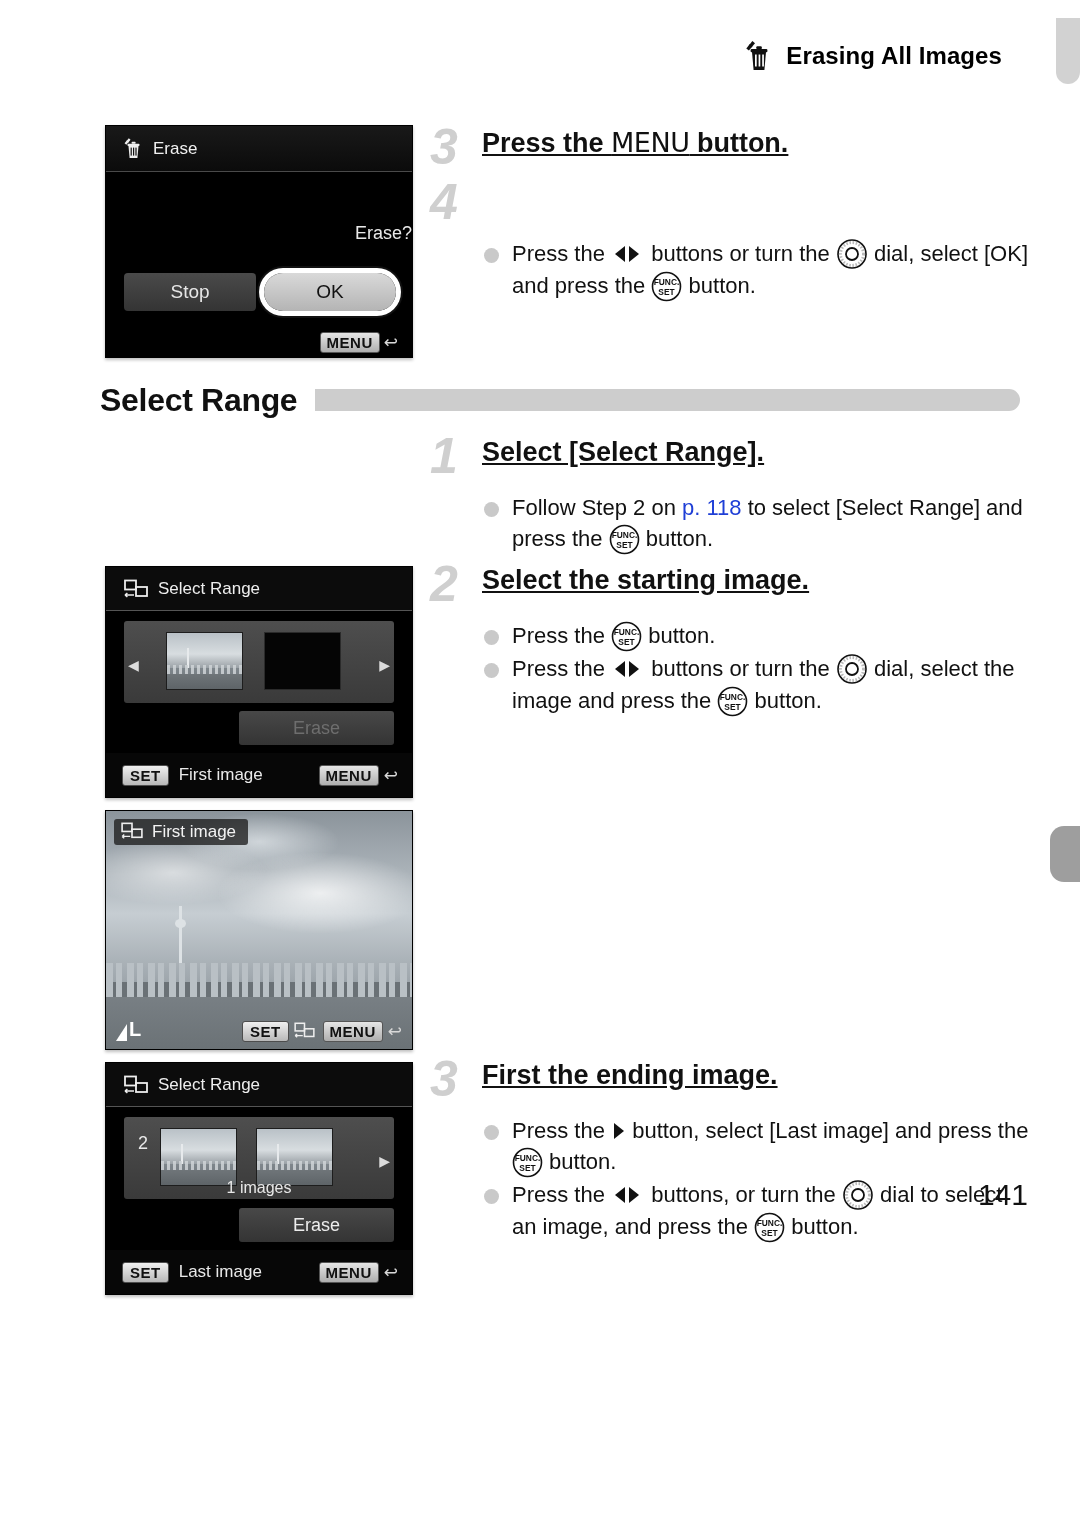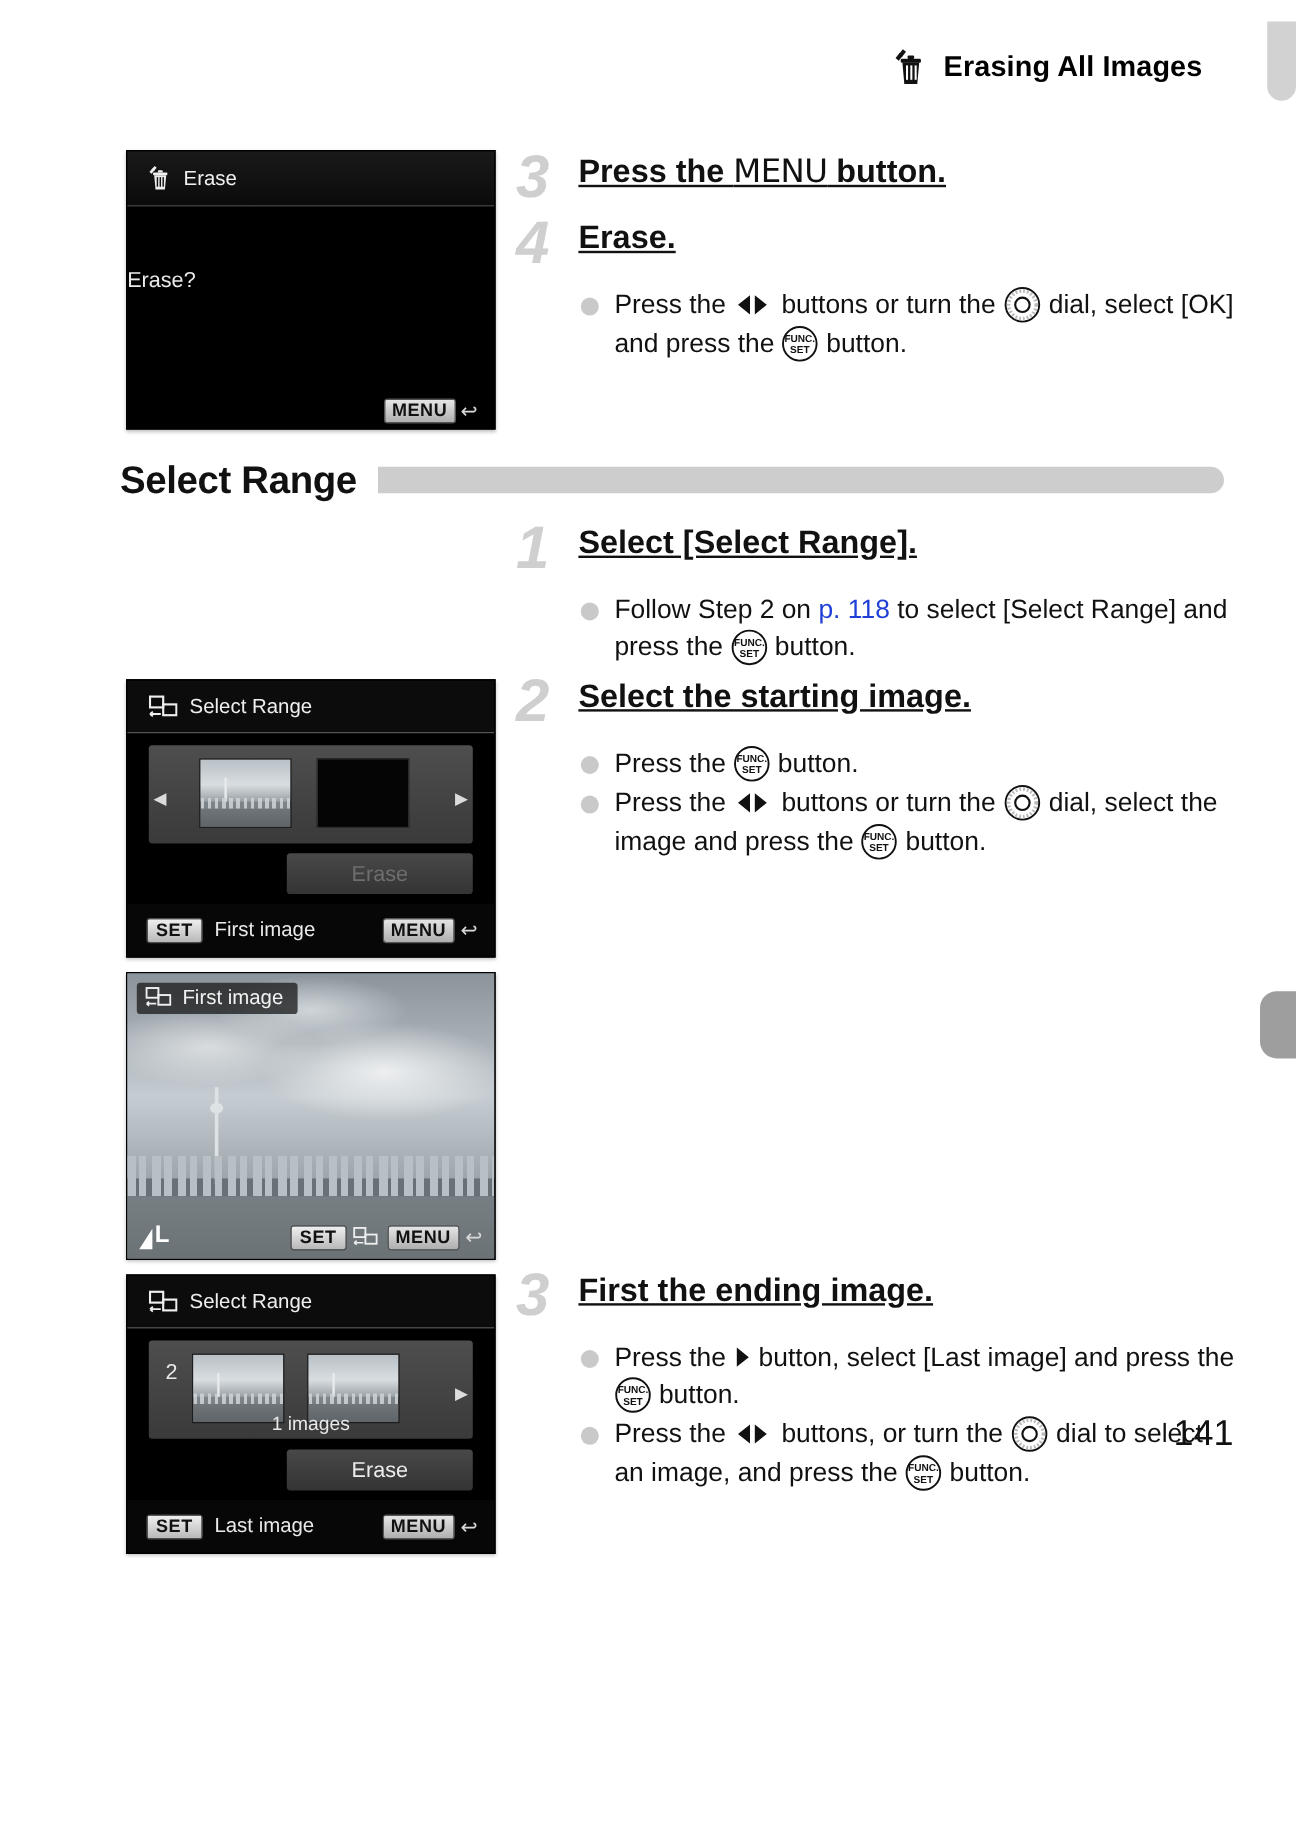--- a/index.html
+++ b/index.html
@@ -58,21 +58,21 @@
     display: flex; align-items: center; gap: 10px;
     padding-left: 18px;
     border-bottom: 1px solid #4a4a4a;
     background: linear-gradient(#191919, #0b0b0b);
   }
   .scr-title-text { color: #f0f0f0; font-size: 17px; }
   .mini-trash { width: 19px; height: 21px; position: relative; display:block; }
 
   .erase-q {
     position: absolute; top: 97px; left: 0; width: 100%;
-    text-align: left; color: #e9e9e9; font-size: 18px;
+    text-align: right; color: #e9e9e9; font-size: 18px;
   }
   .btnrow {
     position: absolute; bottom: 46px; left: 18px; right: 16px;
     height: 38px; display: flex; gap: 8px;
   }
   .cbtn {
     flex: 1; display: flex; align-items: center; justify-content: center;
     color: #e6e6e6; font-size: 19px;
     background: linear-gradient(#4a4a4a, #343434);
     border-radius: 4px;
@@ -324,20 +324,24 @@
           </g>
           <g fill="#eee" transform="rotate(-28 9 5)">
             <path d="M1.4 1.3 l3.6 -1.5 0.9 2.1 -3.6 1.5 z"></path>
             <path d="M3.9 0.4 l3.6 -1.5 0.9 2.1 -3.6 1.5 z"></path>
           </g>
         </svg>
       </span>
       <span class="scr-title-text">Erase</span>
     </div>
     <div class="erase-q">Erase?</div>
+    <div class="btnrow">
+      <div class="cbtn">Stop</div>
+      <div class="cbtn sel">OK</div>
+    </div>
     <div class="menu-badge">
       <span class="menu-chip">MENU</span>
       <span class="ret-glyph">↩</span>
     </div>
   </div>
 
   <div class="section">
     <span class="section-title">Select Range</span>
     <span class="section-bar"></span>
   </div>
@@ -454,21 +458,20 @@
       <span class="step-num">3</span>
       <div class="step-title">
         <span>Press the </span><span class="ico-menu">MENU</span><span> button.</span>
       </div>
     </div>
   </div>
 
   <div class="step" style="top:183px">
     <div class="step-head">
       <span class="step-num">4</span>
-      <div class="step-title">Erase.</div>
     </div>
     <div class="bullets">
       <div class="bullet">Press the <span class="ico ico-lr"><svg viewBox="0 0 34 22" width="34" height="22">
               <path d="M14 3 L14 19 L4 11 Z" fill="#111"></path>
               <path d="M18 3 L18 19 L28 11 Z" fill="#111"></path>
             </svg></span> buttons or turn the <span class="ico ico-dial"><svg viewBox="0 0 32 32" width="32" height="32">
               <circle cx="16" cy="16" r="14" fill="none" stroke="#111" stroke-width="1.6"></circle>
               <circle cx="16" cy="16" r="11.5" fill="none" stroke="#bbb" stroke-width="3" stroke-dasharray="1.6 1.6"></circle>
               <circle cx="16" cy="16" r="6" fill="none" stroke="#111" stroke-width="1.8"></circle>
             </svg></span> dial, select [OK] and press the <span class="ico ico-func"><svg viewBox="0 0 31 31" width="31" height="31">

